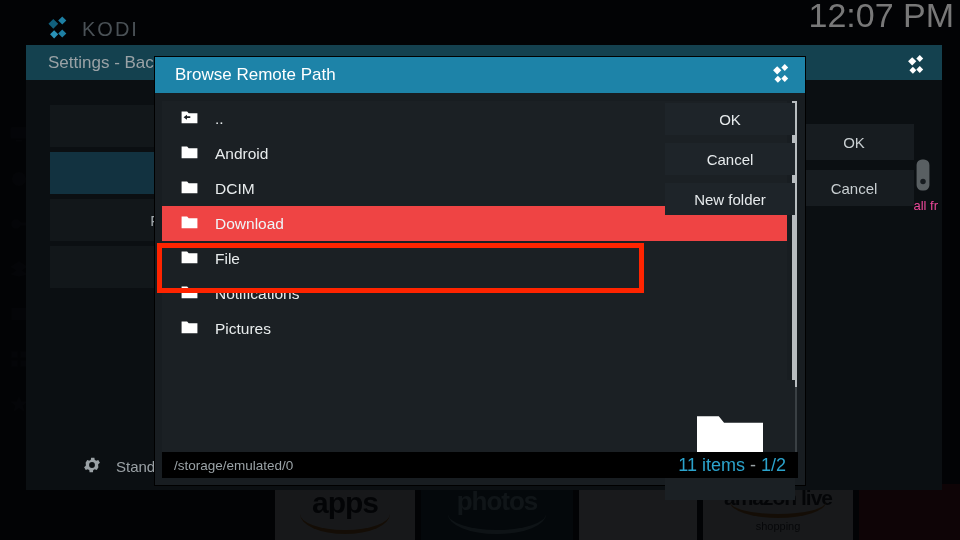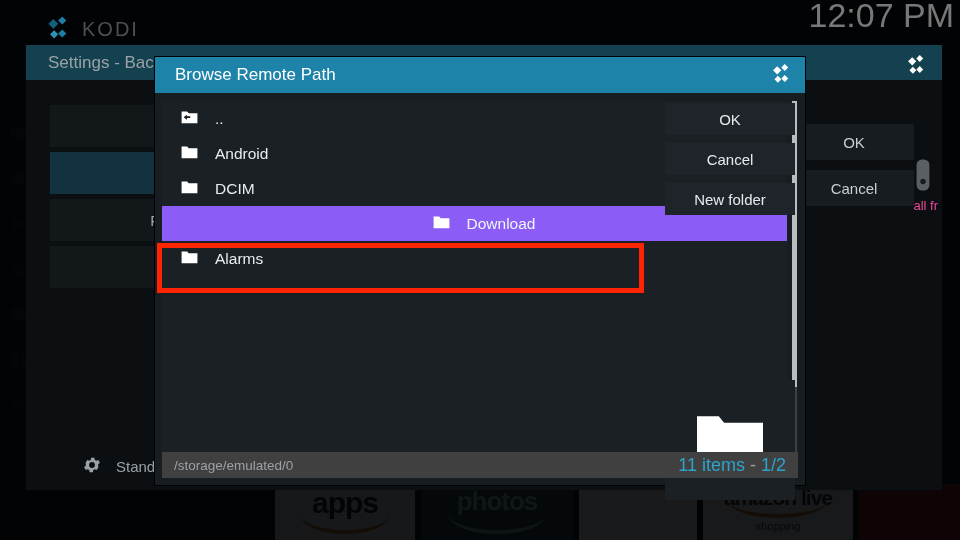--- a/index.html
+++ b/index.html
@@ -54,31 +54,31 @@
     position:absolute;left:155px;top:57px;width:650px;height:428px;
     background:#181d21;box-shadow:0 0 0 1px #000;
   }
   .bd-header{height:36px;background:#1d83a8;display:flex;align-items:center;
              padding:0 12px 0 20px;box-sizing:border-box;justify-content:space-between;}
   .bd-title{color:#ffffff;font-size:17px;}
   .bd-body{position:absolute;left:0;top:36px;right:0;bottom:0;}
 
   .bd-list{position:absolute;left:7px;top:8px;width:625px;height:355px;background:#1b2024;overflow:hidden;}
   .row{height:35px;display:flex;align-items:center;padding-left:18px;box-sizing:border-box;color:#e8eced;font-size:15.5px;gap:16px;background:#1b2024;}
-  .row.sel{background:#8b5cf6;color:#eef6f9;justify-content:center;}
+  .row.sel{background:#ef4444;color:#eef6f9;}
   .row-label{line-height:1;}
 
   .scroll-track{position:absolute;left:637px;top:8px;width:5px;height:355px;background:#3a4044;}
   .scroll-thumb{position:absolute;left:0;top:0;width:5px;height:286px;background:#b8bdc0;}
   .bd-btn{position:absolute;right:10px;width:130px;height:32px;background:#1e2429;
           display:flex;align-items:center;justify-content:center;color:#e6eaec;font-size:15px;}
   .bd-thumb{position:absolute;right:10px;top:287px;width:130px;height:120px;background:#1b2024;
             display:flex;align-items:center;justify-content:center;}
 
-  .bd-footer{position:absolute;left:7px;right:7px;bottom:7px;height:26px;background:#404040;
+  .bd-footer{position:absolute;left:7px;right:7px;bottom:7px;height:26px;background:#000000;
              display:flex;align-items:center;justify-content:space-between;padding:0 12px;box-sizing:border-box;}
   .bd-path{color:#9aa2a6;font-size:13.5px;}
   .bd-count{font-size:18px;color:#9aa2a6;}
   .bd-count b{color:#2ba3cc;font-weight:normal;}
 
   
   #annotation-box{
     position:absolute;left:157px;top:243px;width:487px;height:50px;
     border:5px solid #ff2400;box-sizing:border-box;pointer-events:none;
   }
@@ -277,24 +277,40 @@
       </div>
 
 
 
       <div class="row">
         <span>
           <svg width="19" height="16" viewBox="0 0 24 20">
               <path d="M2 3h7l2 2.4h11V18H2z" fill="#ffffff"></path>
             </svg>
         </span>
-        <span class="row-label">Alarms</span>
-      </div>
-
-
+        <span class="row-label">File</span>
+      </div>
+
+      <div class="row">
+        <span>
+          <svg width="19" height="16" viewBox="0 0 24 20">
+              <path d="M2 3h7l2 2.4h11V18H2z" fill="#ffffff"></path>
+            </svg>
+        </span>
+        <span class="row-label">Notifications</span>
+      </div>
+
+      <div class="row">
+        <span>
+          <svg width="19" height="16" viewBox="0 0 24 20">
+              <path d="M2 3h7l2 2.4h11V18H2z" fill="#ffffff"></path>
+            </svg>
+        </span>
+        <span class="row-label">Pictures</span>
+      </div>
 
     </div>
 
     <div class="scroll-track">
       <div class="scroll-thumb"></div>
     </div>
 
     <div class="bd-btn" style="top:10px;">
       <span>OK</span>
     </div>

